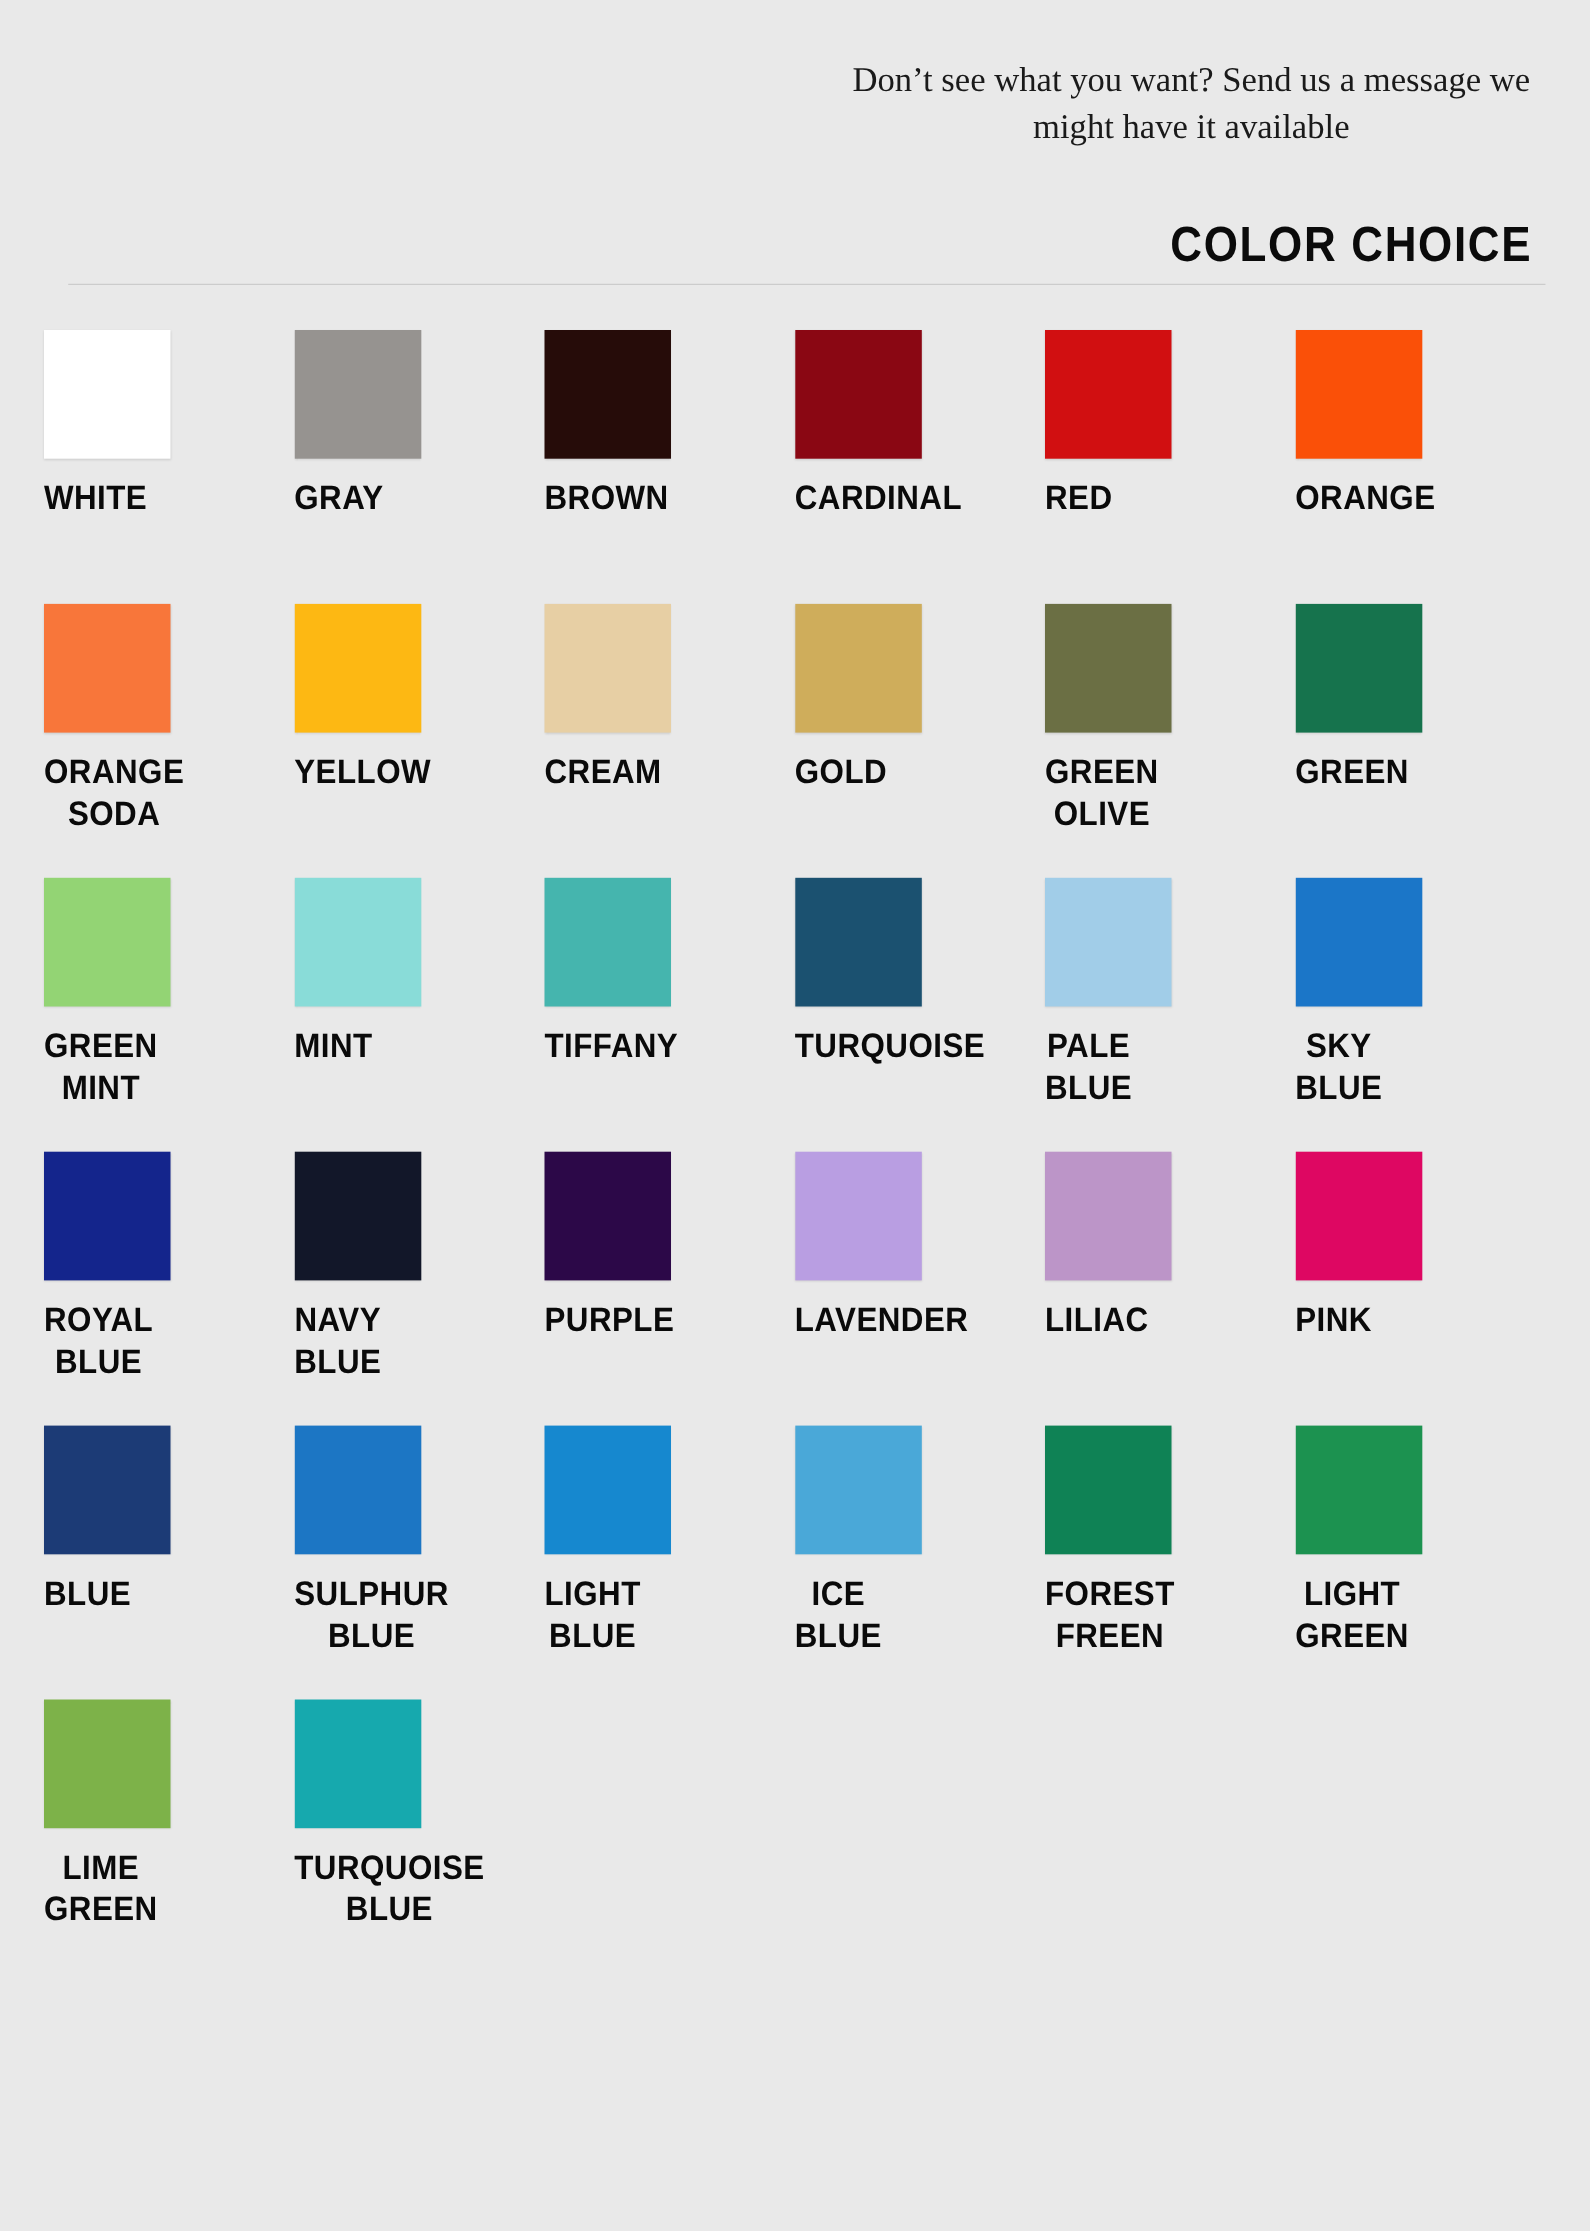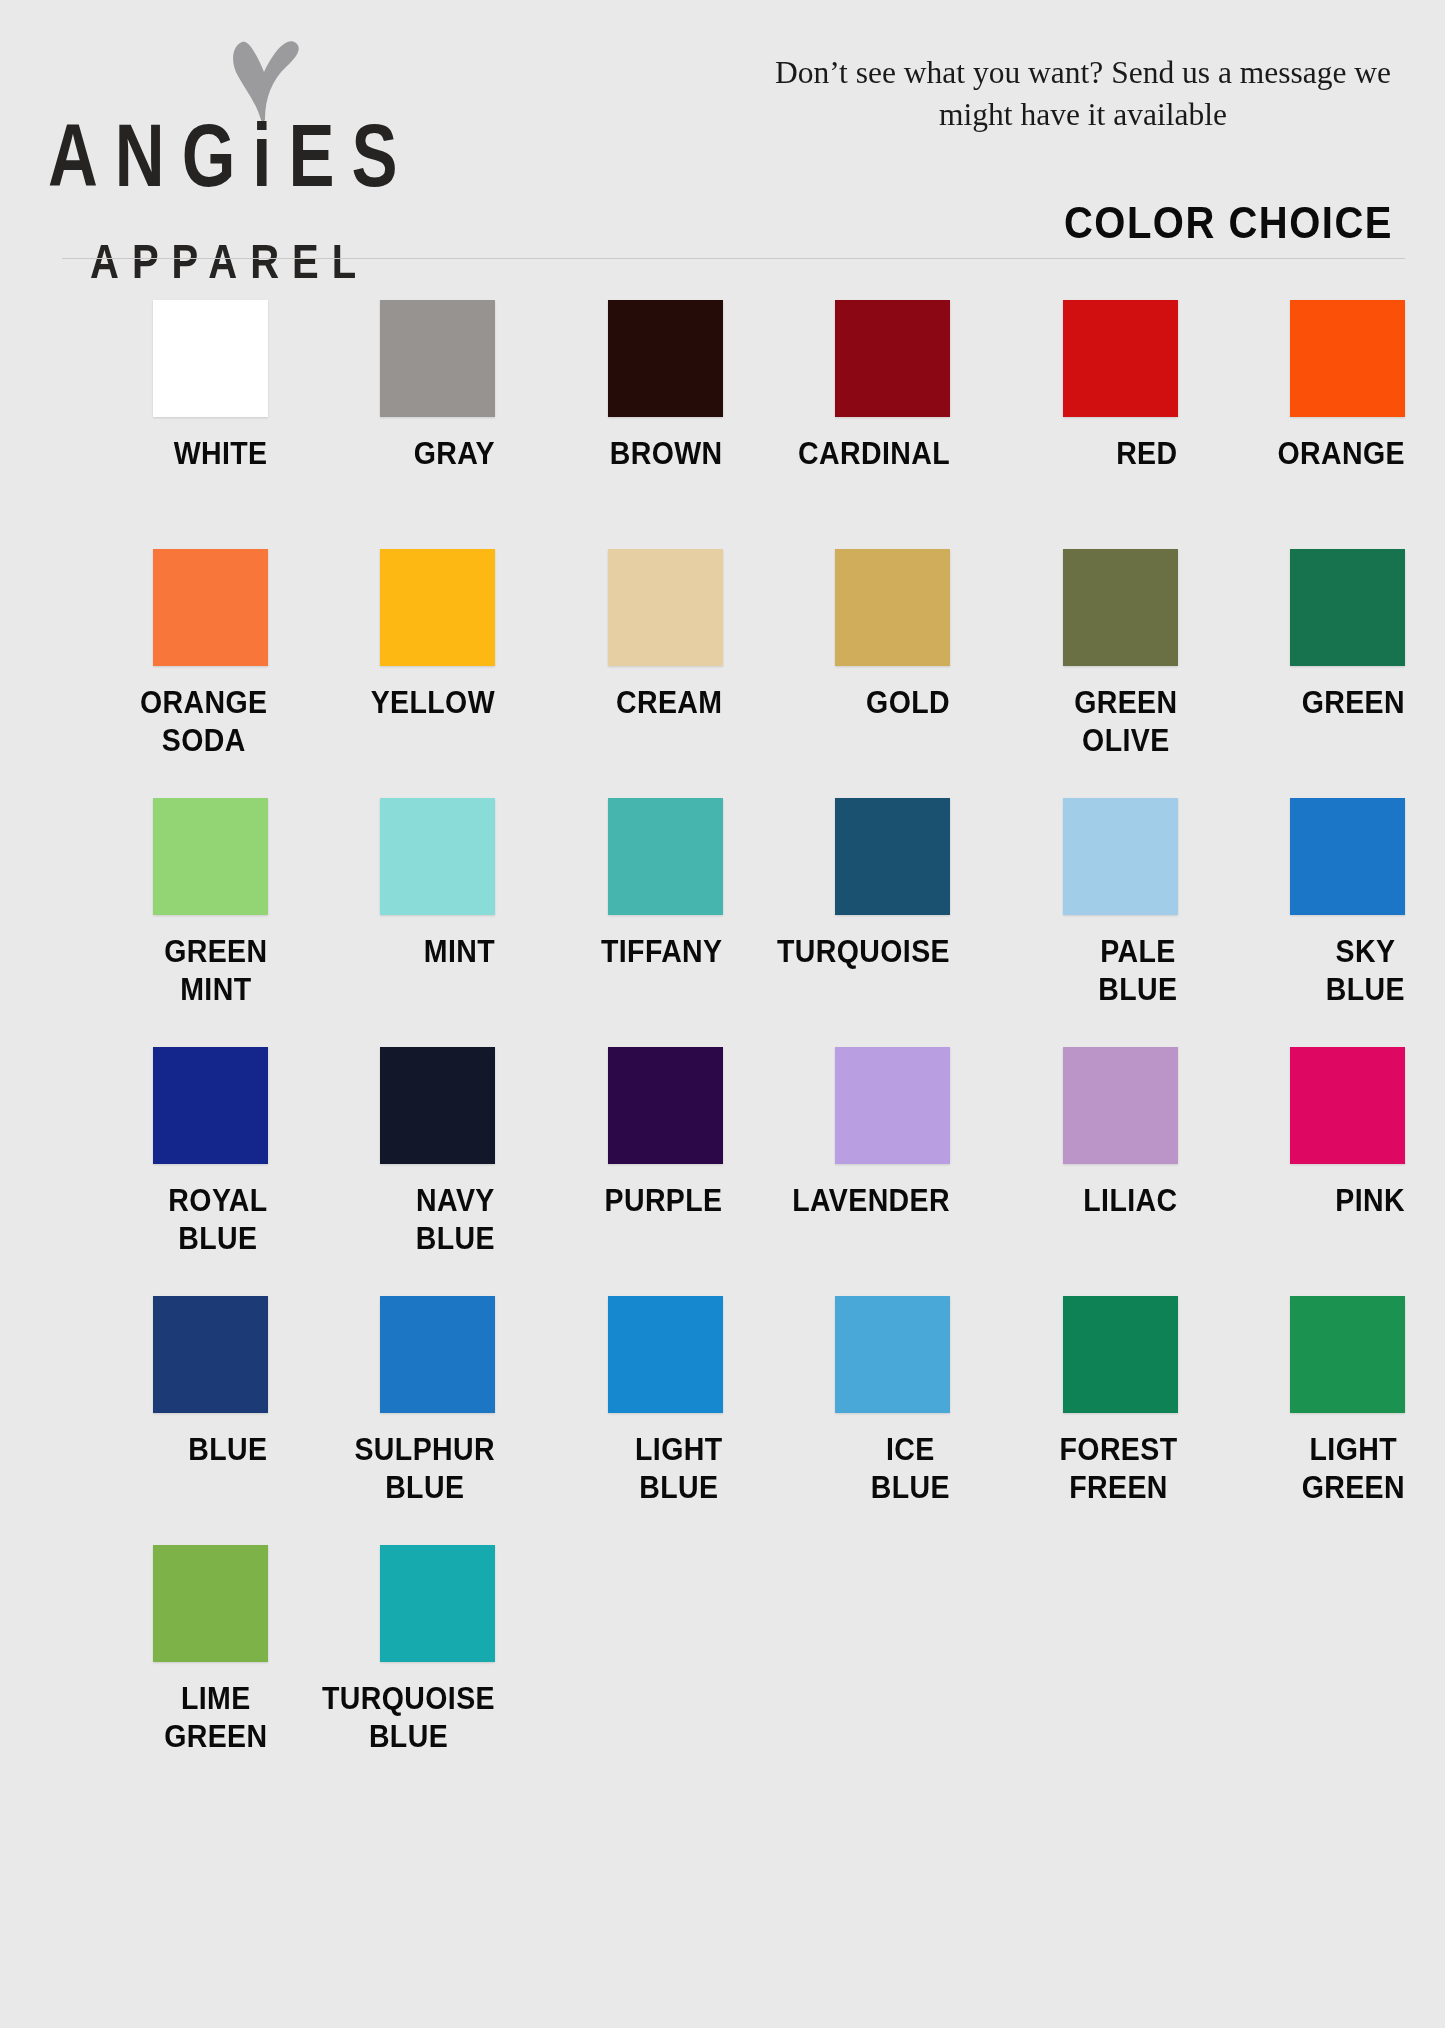--- a/index.html
+++ b/index.html
@@ -114,21 +114,21 @@
     display: grid;
     grid-template-columns: repeat(6, 1fr);
     grid-auto-rows: 249px;
     column-gap: 0px;
     row-gap: 0px;
   }
 
   .cell {
     display: flex;
     flex-direction: column;
-    align-items: flex-end;
+    align-items: flex-start;
   }
 
   .swatch {
     width: 115px;
     height: 117px;
     box-shadow: 0 1px 2px rgba(0,0,0,0.12);
     flex-shrink: 0;
   }
 
   .label {
@@ -145,29 +145,20 @@
     white-space: pre-line;
   }
 </style>
 </head>
 <body>
 
 <div class="sheet">
 
   <div class="header">
 
-    <div class="brand">
-      <svg class="brand-heart" viewBox="0 0 76 86" xmlns="http://www.w3.org/2000/svg">
-        <path d="M14 6 C4 10 2 26 10 40 C17 53 28 66 33 84 C34 86 37 86 37 83
-                 C37 62 44 44 58 31 C70 20 74 12 68 7 C62 2 53 8 45 20
-                 C41 26 38 31 36 36 C33 28 28 18 23 11 C20 7 17 5 14 6 Z" fill="#9b9b9e"></path>
-      </svg>
-      <div class="brand-name">ANGiES</div>
-      <div class="brand-sub">APPAREL</div>
-    </div>
 
     <div class="tagline">Don’t see what you want? Send us a message we might have it available</div>
 
     <div class="section-title">COLOR CHOICE</div>
 
     <div class="divider"></div>
   </div>
 
   <div class="grid" id="swatch-grid">
       <div class="cell">

